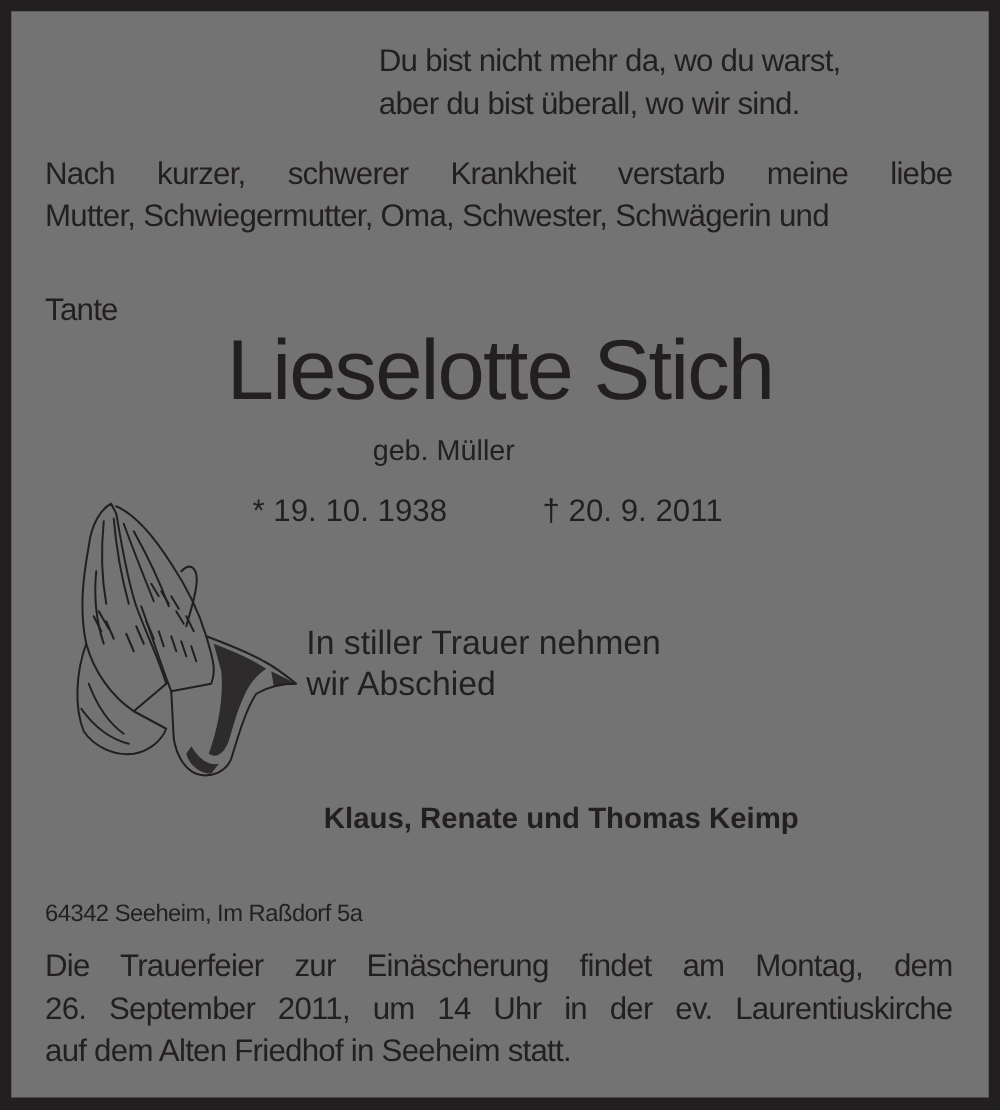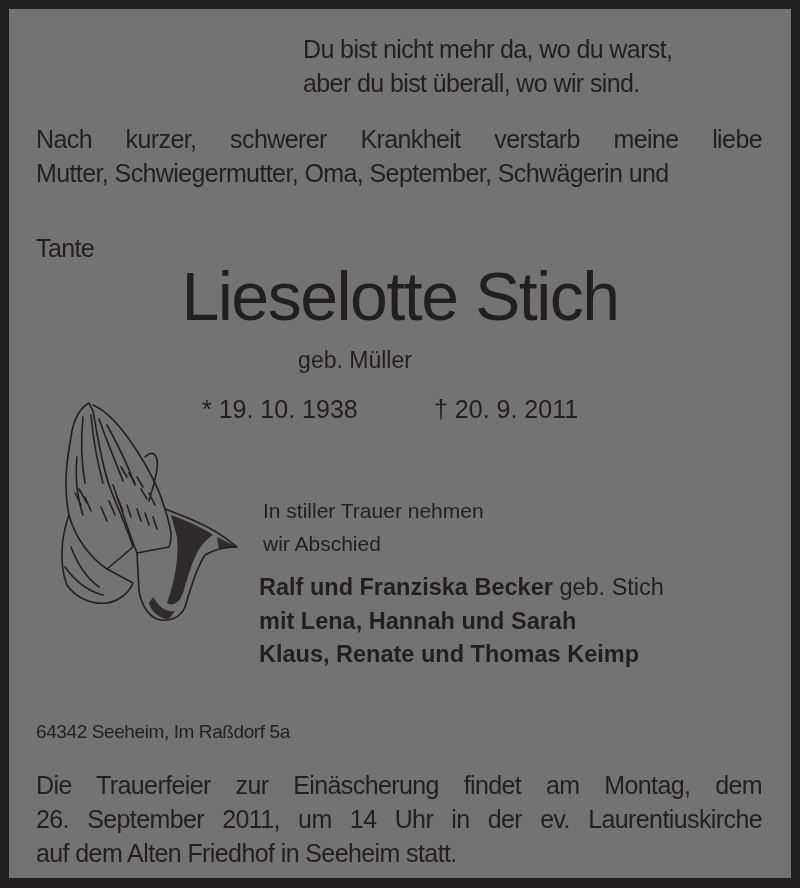--- a/index.html
+++ b/index.html
@@ -28,46 +28,46 @@
 
     .name { left: 0; width: 782px; text-align: center; top: 248px; font-size: 68px; letter-spacing: -1.5px; }
     .maiden { left: 0; width: 692px; text-align: center; top: 338px; font-size: 23px; }
 
     .dates { top: 386px; font-size: 25px; }
     .birth { left: 193px; }
     .death { left: 425px; }
 
     .hands { left: 32px; top: 388px; width: 200px; height: 230px; }
 
-    .mourn { left: 254px; font-size: 21px; }
+    .mourn { left: 236px; font-size: 27px; }
     .mourn.l1 { top: 490px; }
     .mourn.l2 { top: 523px; }
     .family { left: 250px; font-size: 23.5px; font-weight: bold; }
     .family.l1 { top: 565px; }
     .family.l2 { top: 599px; }
     .family.l3 { top: 632px; }
     .family .normal { font-weight: normal; }
 
     .address { left: 27px; top: 712px; font-size: 19px; letter-spacing: -0.4px; }
-    .ceremony { left: 27px; width: 726px; font-size: 25px; letter-spacing: -0.6px; line-height: 34px; margin-top: 12px; }
+    .ceremony { left: 27px; width: 726px; font-size: 25px; letter-spacing: -0.6px; line-height: 34px; }
     .ceremony.justify { text-align: justify; text-align-last: justify; white-space: normal; }
     .ceremony.l1 { top: 747px; }
     .ceremony.l2 { top: 781px; }
     .ceremony.l3 { top: 815px; }
   </style>
 </head>
 <body>
 
 <div class="frame">
 
   <div class="abs motto l1">Du bist nicht mehr da, wo du warst,</div>
   <div class="abs motto l2">aber du bist überall, wo wir sind.</div>
 
   <div class="abs intro l1 justify">Nach kurzer, schwerer Krankheit verstarb meine liebe</div>
-  <div class="abs intro l2">Mutter, Schwiegermutter, Oma, September, Schwägerin und</div>
+  <div class="abs intro l2">Mutter, Schwiegermutter, Oma, Schwester, Schwägerin und</div>
   <div class="abs intro l3">Tante</div>
 
   <div class="abs name">Lieselotte Stich</div>
   <div class="abs maiden">geb. Müller</div>
 
   <div class="abs dates birth">* 19. 10. 1938</div>
   <div class="abs dates death">† 20. 9. 2011</div>
 
   <div class="abs hands">
     <svg width="200" height="230" viewBox="0 0 200 230">
@@ -98,22 +98,20 @@
         <path d="M130 118 C146 124 160 130 172 138 C166 142 160 148 156 156 C150 168 146 182 142 196 C138 206 132 210 126 206 C134 184 138 160 136 140 Z"></path>
         <path d="M176 140 L196 150 L178 152 Z"></path>
         <path d="M112 200 C118 210 126 216 134 214 L128 222 C118 222 110 214 108 206 Z"></path>
       </g>
     </svg>
   </div>
 
   <div class="abs mourn l1">In stiller Trauer nehmen</div>
   <div class="abs mourn l2">wir Abschied</div>
 
-  <div class="abs family l1"><span>Ralf und Franziska Becker</span><span class="normal"> geb. Stich</span></div>
-  <div class="abs family l2">mit Lena, Hannah und Sarah</div>
   <div class="abs family l3">Klaus, Renate und Thomas Keimp</div>
 
   <div class="abs address">64342 Seeheim, Im Raßdorf 5a</div>
 
   <div class="abs ceremony l1 justify">Die Trauerfeier zur Einäscherung findet am Montag, dem</div>
   <div class="abs ceremony l2 justify">26. September 2011, um 14 Uhr in der ev. Laurentiuskirche</div>
   <div class="abs ceremony l3">auf dem Alten Friedhof in Seeheim statt.</div>
 
 </div>
 

